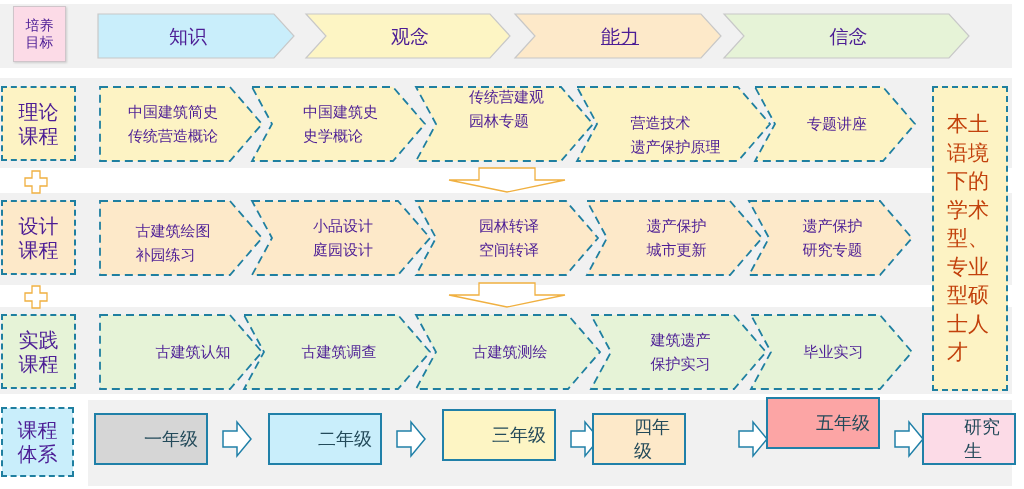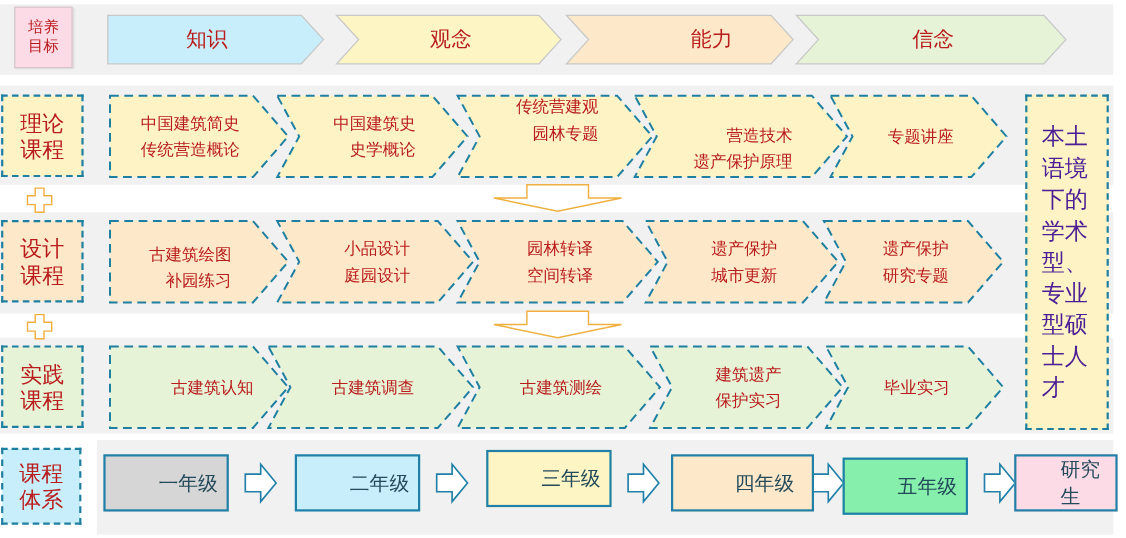--- a/index.html
+++ b/index.html
@@ -1,31 +1,31 @@
 <!DOCTYPE html>
 <html><head>
 <meta charset="utf-8">
 <style>
   html, body { margin: 0; padding: 0; background: #ffffff; }
   body { width: 1024px; height: 489px; position: relative; overflow: hidden;
          font-family: "DejaVu Sans", "Liberation Sans", sans-serif; color: #1f5f75; }
   .band { position: absolute; background: #f1f1f1; }
   #diagram { position: absolute; left: 0; top: 0; width: 1024px; height: 489px; }
   .lbl { position: absolute; display: flex; align-items: center; justify-content: center;
-         text-align: right; line-height: 1.2; color: #b91c1c; box-sizing: border-box; }
+         text-align: left; line-height: 1.2; color: #4c1d95; box-sizing: border-box; }
   .row-label { font-size: 20px; line-height: 24px; border: 2px dashed #1f7fa0; }
   .goal-label { font-size: 14px; line-height: 17px; background: #fcdbe7; border: 1px solid #cfc5ca;
                 box-shadow: 1px 1px 2px rgba(0,0,0,0.15); }
   .goal-text { font-size: 19px; }
   .course-text { font-size: 15px; line-height: 24px; }
   .grade { position: absolute; box-sizing: border-box; border: 2px solid #2080a8;
            display: flex; align-items: center; justify-content: center; font-size: 18px; color: #234a5a; padding-left: 40px; }
   .outcome { position: absolute; box-sizing: border-box; border: 2px dashed #1f7fa0; background: #fdf3c4;
              display: flex; align-items: center; justify-content: center; }
-  .outcome span { width: 46px; font-size: 21px; line-height: 28.5px; color: #4c1d95; text-align: left; word-break: break-all; }
+  .outcome span { width: 46px; font-size: 21px; line-height: 28.5px; color: #c2410c; text-align: left; word-break: break-all; }
 </style>
 </head>
 <body>
 
 <div class="band" style="left:0;top:4px;width:1012px;height:64px;"></div>
 <div class="band" style="left:0;top:78px;width:1012px;height:90px;"></div>
 <div class="band" style="left:0;top:193px;width:1012px;height:92px;"></div>
 <div class="band" style="left:0;top:307px;width:1012px;height:87px;"></div>
 <div class="band" style="left:88px;top:400px;width:924px;height:86px;"></div>
 
@@ -62,21 +62,21 @@
     <polygon points="571,431 585,431 585,422 599,439 585,456 585,447 571,447" fill="#ffffff" stroke="#2080a8" stroke-width="1.5"></polygon>
     <polygon points="739,431 753,431 753,422 767,439 753,456 753,447 739,447" fill="#ffffff" stroke="#2080a8" stroke-width="1.5"></polygon>
     <polygon points="895,431 909,431 909,422 923,439 909,456 909,447 895,447" fill="#ffffff" stroke="#2080a8" stroke-width="1.5"></polygon>
   </svg>
 
 <div class="lbl goal-label" style="left:13px;top:6px;width:53px;height:56px;white-space:pre-line;">培养
 目标</div>
 <div id="goal-labels">
     <div class="lbl goal-text" style="left: 98px; top: 14px; width: 180px; height: 44px; white-space: pre-line;">知识</div>
     <div class="lbl goal-text" style="left: 326px; top: 14px; width: 168px; height: 44px; white-space: pre-line;">观念</div>
-    <div class="lbl goal-text" style="left: 562px; top: 14px; width: 170px; height: 44px; white-space: pre-line;">能力</div>
+    <div class="lbl goal-text" style="left: 535px; top: 14px; width: 170px; height: 44px; white-space: pre-line; text-decoration: underline;">能力</div>
     <div class="lbl goal-text" style="left: 744px; top: 14px; width: 209px; height: 44px; white-space: pre-line;">信念</div>
   </div>
 
 <div class="lbl row-label" style="left:1px;top:86px;width:75px;height:75px;white-space:pre-line;">理论
 课程</div>
 <div class="lbl row-label" style="left:1px;top:200px;width:75px;height:75px;white-space:pre-line;">设计
 课程</div>
 <div class="lbl row-label" style="left:1px;top:314px;width:75px;height:75px;white-space:pre-line;">实践
 课程</div>
 <div class="lbl row-label" style="left:1px;top:407px;width:73px;height:70px;white-space:pre-line;">课程
@@ -111,16 +111,16 @@
   </div>
 
 <div class="outcome" style="left:932px;top:86px;width:76px;height:305px;">
   <span>本土语境下的学术型、专业型硕士人才</span>
 </div>
 
 <div id="grades">
     <div class="grade" style="left: 94px; top: 413px; width: 114px; height: 52px; background: rgb(214, 214, 214);">一年级</div>
     <div class="grade" style="left: 268px; top: 413px; width: 114px; height: 52px; background: rgb(201, 238, 251);">二年级</div>
     <div class="grade" style="left: 442px; top: 409px; width: 114px; height: 52px; background: rgb(253, 245, 196);">三年级</div>
-    <div class="grade" style="left: 610px; top: 413px; width: 130px; height: 52px; background: rgb(253, 233, 201);">四年级</div>
-    <div class="grade" style="left: 766px; top: 416px; width: 114px; height: 52px; background: #86efac;">五年级</div>
+    <div class="grade" style="left: 592px; top: 413px; width: 94px; height: 52px; background: rgb(253, 233, 201);">四年级</div>
+    <div class="grade" style="left: 766px; top: 397px; width: 114px; height: 52px; background: #fca5a5;">五年级</div>
     <div class="grade" style="left: 922px; top: 413px; width: 94px; height: 52px; background: rgb(252, 219, 231);">研究生</div>
   </div>
 
 </body></html>

